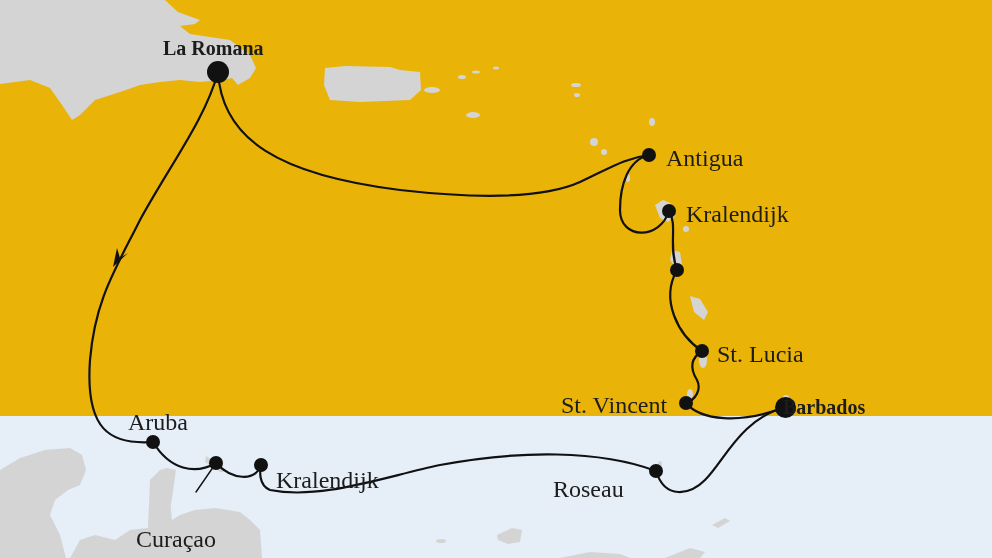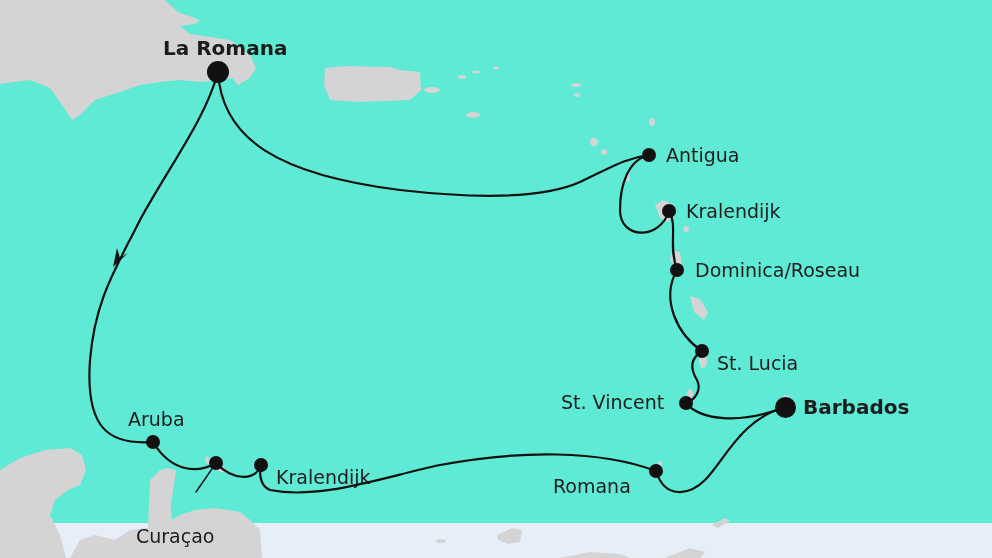--- a/index.html
+++ b/index.html
@@ -1,19 +1,19 @@
 <!DOCTYPE html>
 <html><head>
 <meta charset="utf-8">
 <style>
   html, body { margin: 0; padding: 0; }
   body { width: 992px; height: 558px; overflow: hidden; background: #e6eef8; font-family: "DejaVu Sans", sans-serif; }
-  #map { position: relative; width: 992px; height: 523px; background: #5eead4; }
+  #map { position: relative; width: 992px; height: 416px; background: #eab308; font-family: Liberation Serif, serif; }
   svg.layer { position: absolute; left: 0; top: 0; }
-  .label { position: absolute; color: #1c1c1c; font-size: 19px; white-space: nowrap; line-height: 1; }
+  .label { position: absolute; color: #1c1c1c; font-size: 24px; white-space: nowrap; line-height: 1; }
   .label.bold { font-weight: bold; font-size: 20px; }
   .dot { position: absolute; border-radius: 50%; background: #111; }
 </style>
 </head>
 <body>
 
 <div id="map">
   <svg class="layer" width="992" height="558" viewBox="0 0 992 558">
     <g fill="#d4d4d4">
 
@@ -86,21 +86,20 @@
   <div class="dot" style="left:679px;top:396px;width:14px;height:14px;"></div>
   <div class="dot" style="left:775px;top:397px;width:21px;height:21px;"></div>
   <div class="dot" style="left:649px;top:464px;width:14px;height:14px;"></div>
   <div class="dot" style="left:254px;top:458px;width:14px;height:14px;"></div>
   <div class="dot" style="left:209px;top:456px;width:14px;height:14px;"></div>
   <div class="dot" style="left:146px;top:435px;width:14px;height:14px;"></div>
 
   <div class="label bold" style="left:163px;top:38px;">La Romana</div>
   <div class="label" style="left:666px;top:146px;">Antigua</div>
   <div class="label" style="left:686px;top:202px;">Kralendijk</div>
-  <div class="label" style="left:695px;top:261px;">Dominica/Roseau</div>
-  <div class="label" style="left:717px;top:342px;margin-top:12px;">St. Lucia</div>
+  <div class="label" style="left:717px;top:342px;">St. Lucia</div>
   <div class="label" style="left:561px;top:393px;">St. Vincent</div>
-  <div class="label bold" style="left:803px;top:397px;">Barbados</div>
-  <div class="label" style="left:553px;top:477px;">Romana</div>
+  <div class="label bold" style="left:783px;top:397px;">Barbados</div>
+  <div class="label" style="left:553px;top:477px;">Roseau</div>
   <div class="label" style="left:276px;top:468px;">Kralendijk</div>
   <div class="label" style="left:136px;top:527px;">Curaçao</div>
   <div class="label" style="left:128px;top:410px;">Aruba</div>
 </div>
 
 </body></html>

